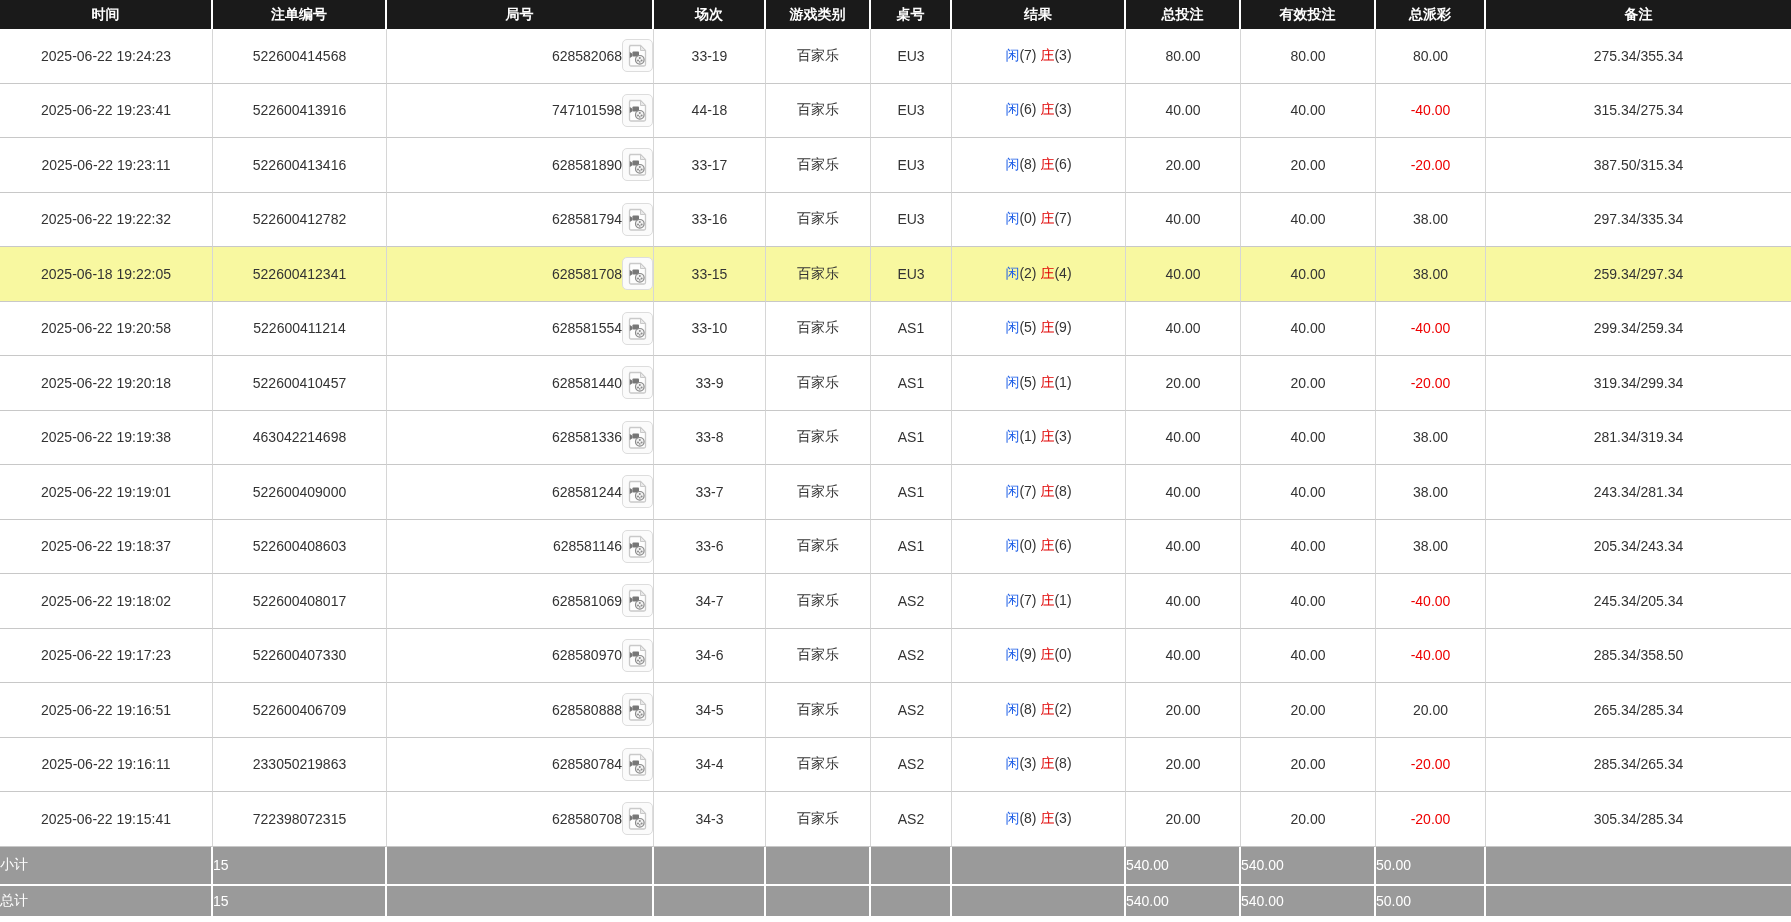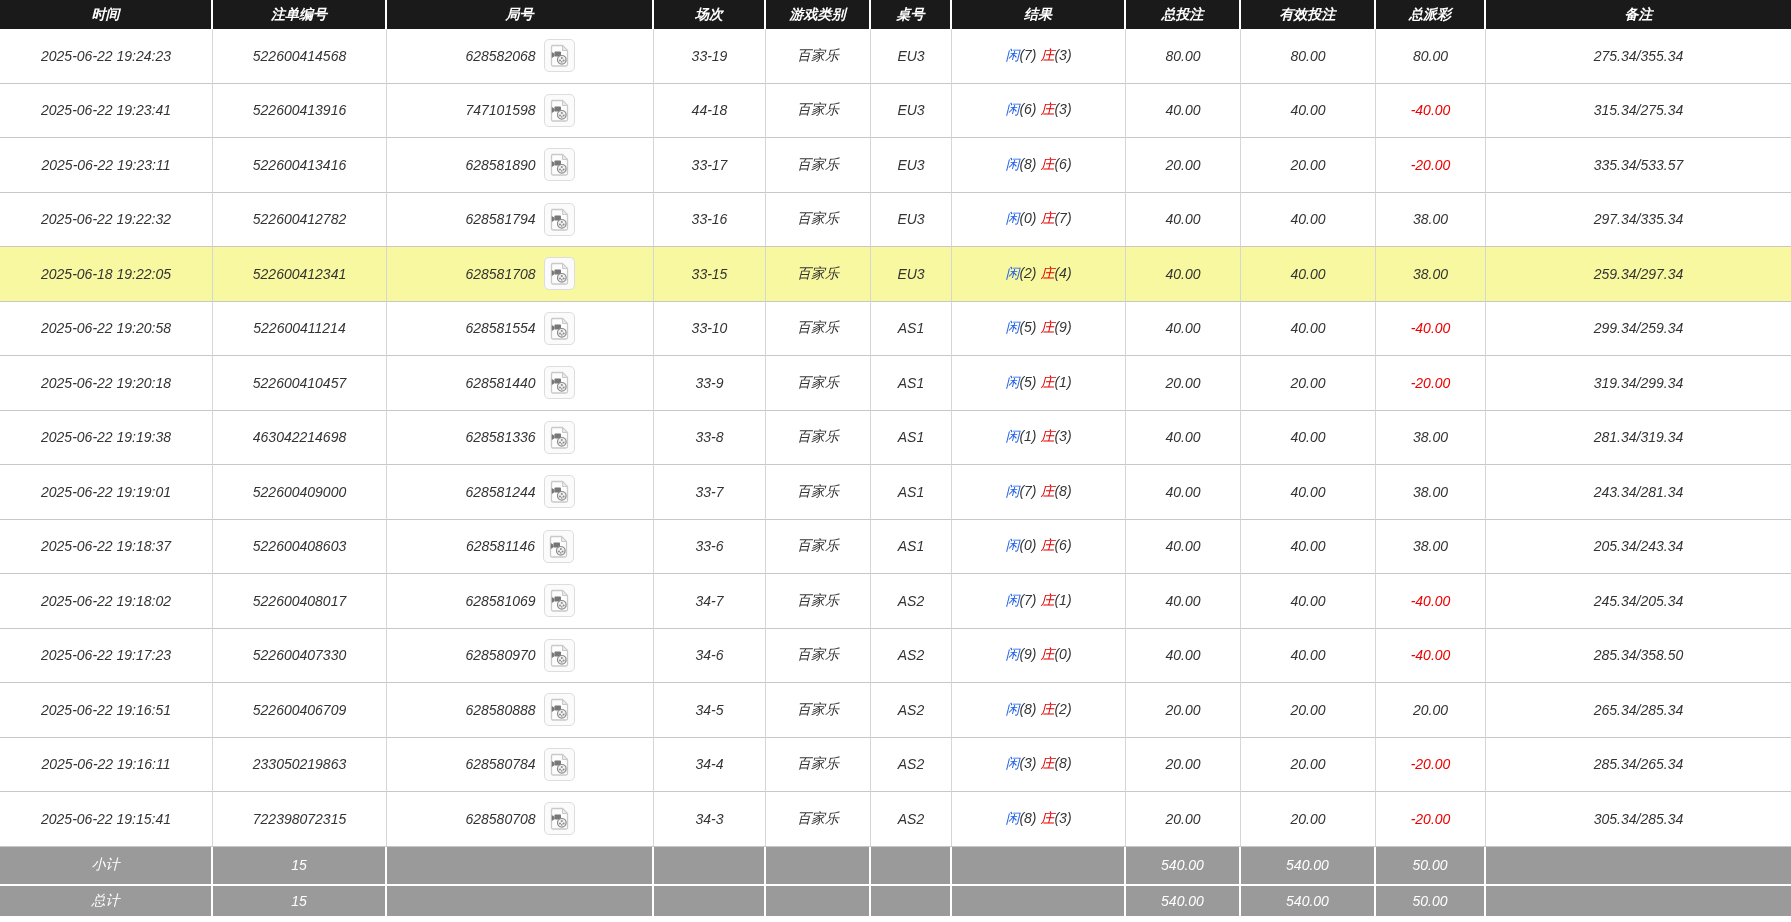--- a/index.html
+++ b/index.html
@@ -6,57 +6,56 @@
   html,body { background:#fff; }
   body {
     width:1791px; height:922px; overflow:hidden;
     font-family:"Liberation Sans","DejaVu Sans",sans-serif;
     color:var(--text,#333);
   }
   table.records {
     width:1791px; table-layout:fixed;
     border-collapse:separate; border-spacing:0;
     font-size:14px;
-    font-style:italic;
   }
   thead th {
     background:var(--header-bg,#1a1a1a);
     color:var(--header-text,#fff);
     font-weight:bold; font-size:14px;
     height:29px; text-align:center; vertical-align:middle;
     border-right:2px solid #fff;
   }
   thead th:last-child { border-right:none; }
   tbody.data td {
     height:54.5px; text-align:center; vertical-align:middle;
     background:#fff;
     border-bottom:1px solid #c8c8c8;
     border-right:1px solid #d6d6d6;
     color:var(--text,#333);
   }
   tbody.data td:last-child { border-right:none; }
   tr.highlight td { background:var(--highlight,#f8f8a0); }
-  .round-wrap { display:flex; align-items:center; justify-content:center; gap:8px; }
+  .round-wrap { display:flex; align-items:center; justify-content:flex-end; gap:0; }
   .video-btn {
     width:31px; height:33px; flex:0 0 auto;
     border:1px solid #ddd; border-radius:5px;
     background:#fbfbfb; cursor:pointer;
     display:inline-flex; align-items:center; justify-content:center;
     padding:0;
   }
   .video-btn svg { display:block; }
   .p-label { color:var(--player-blue,#2060e8); }
   .b-label { color:var(--banker-red,#e00000); }
   .result-part { white-space:nowrap; }
   td.total-bet { color:var(--bet-blue,#2060e8); }
   td.payout.neg { color:var(--neg-red,#ee0000); }
   tbody.summary td {
     background:var(--summary-bg,#9a9a9a);
     color:var(--summary-text,#fff);
-    text-align:center; vertical-align:middle;
+    text-align:left; vertical-align:middle;
     font-size:14px;
     border-right:2px solid #fff;
   }
   tbody.summary td:last-child { border-right:none; }
   tbody.summary tr.sub td { height:37px; }
   tbody.summary tr.grand td { height:32px; border-top:2px solid #fff; }
 </style>
 </head>
 <body>
 
@@ -182,21 +181,21 @@
     <td>33-17</td>
     <td>百家乐</td>
     <td>EU3</td>
     <td>
       <span class="result-part"><span class="p-label">闲</span><span>(8)</span></span>
       <span class="result-part"><span class="b-label">庄</span><span>(6)</span></span>
     </td>
     <td class="total-bet">20.00</td>
     <td>20.00</td>
     <td class="payout neg">-20.00</td>
-    <td>335.34/533.57</td>
+    <td>387.50/315.34</td>
   </tr>
 
   <tr class="data-row">
     <td>2025-06-22 19:22:32</td>
     <td>522600412782</td>
     <td>
       <div class="round-wrap">
         <span>628581794</span>
         <button class="video-btn" type="button">
           <svg width="21" height="23" viewBox="0 0 21 23">

